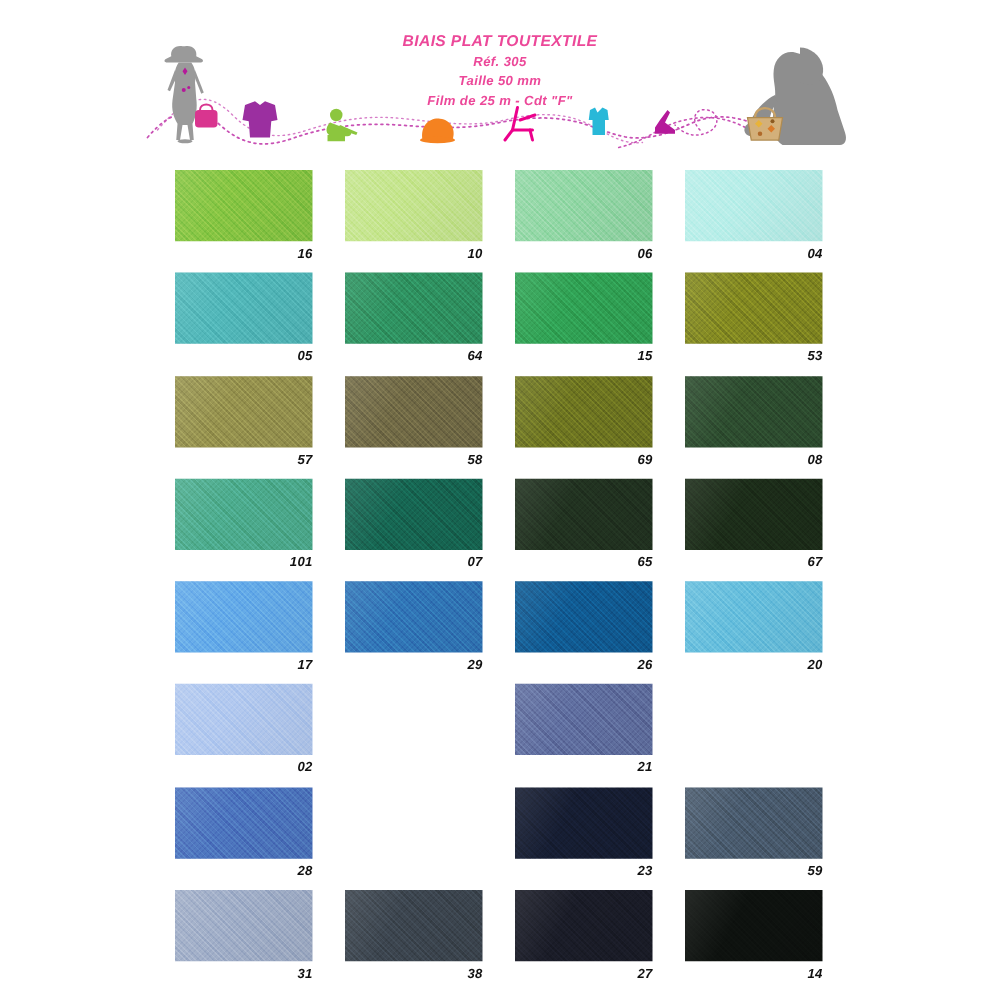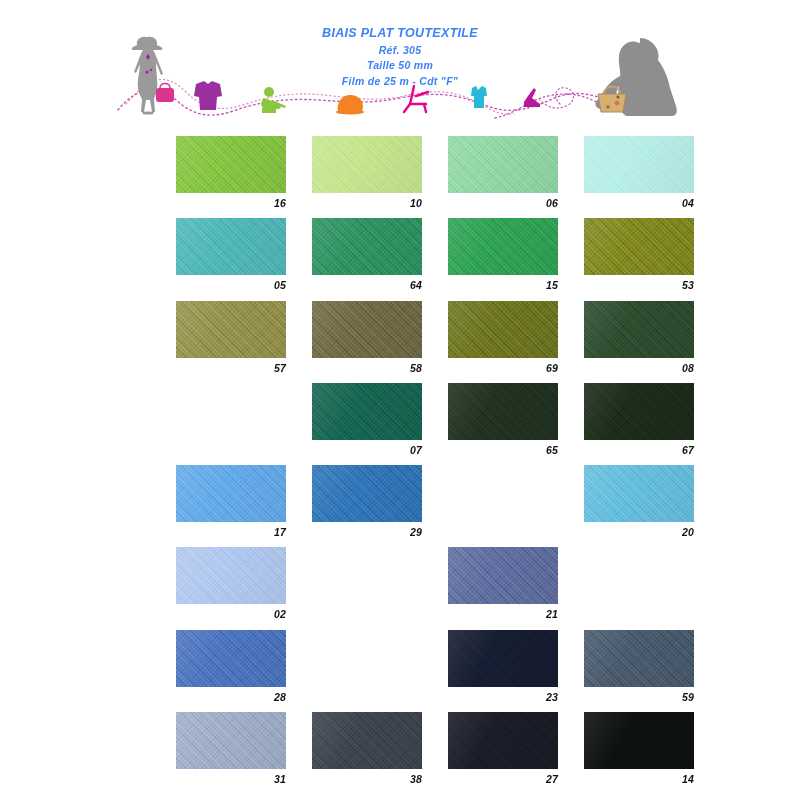--- a/index.html
+++ b/index.html
@@ -13,42 +13,41 @@
   #page{position:relative;width:800px;height:800px;}
 
   
   .header{
     position:absolute;top:24px;left:0;width:800px;
     text-align:center;
   }
   .header .line{
     font-style:italic;
     font-weight:bold;
-    color:#3b82f6;
+    color:#ec4899;
     letter-spacing:.3px;
     line-height:1.48;
   }
   .header .l1{font-size:12.5px;}
   .header .l2{font-size:10.5px;}
   .header .l3{font-size:10.5px;}
   .header .l4{font-size:10.5px;}
 
   
   .illus{position:absolute;top:0;left:0;width:800px;height:132px;pointer-events:none;}
 
   
   .grid{
     position:absolute;
     top:136px;left:140px;
     width:520px;
   }
   .row{
     position:relative;
     height:82.3px;
-    margin-left:36px;
   }
   .cell{
     position:absolute;
     top:0;
     width:110px;
   }
   .cell.c0{left:0px;}
   .cell.c1{left:136px;}
   .cell.c2{left:272px;}
   .cell.c3{left:408px;}
@@ -267,20 +266,27 @@
         </div>
         <div class="cell c3">
           <div class="chip" style="background: rgb(44, 74, 46);">
             <div class="weave"></div>
             <div class="sheen"></div>
           </div>
           <div class="label">08</div>
         </div>
       </div>
       <div class="row">
+        <div class="cell c0">
+          <div class="chip" style="background: rgb(74, 169, 138);">
+            <div class="weave"></div>
+            <div class="sheen"></div>
+          </div>
+          <div class="label">101</div>
+        </div>
         <div class="cell c1">
           <div class="chip" style="background: rgb(22, 98, 79);">
             <div class="weave"></div>
             <div class="sheen"></div>
           </div>
           <div class="label">07</div>
         </div>
         <div class="cell c2">
           <div class="chip" style="background: rgb(32, 48, 31);">
             <div class="weave"></div>
@@ -304,20 +310,27 @@
           </div>
           <div class="label">17</div>
         </div>
         <div class="cell c1">
           <div class="chip" style="background: rgb(47, 114, 181);">
             <div class="weave"></div>
             <div class="sheen"></div>
           </div>
           <div class="label">29</div>
         </div>
+        <div class="cell c2">
+          <div class="chip" style="background: rgb(16, 88, 143);">
+            <div class="weave"></div>
+            <div class="sheen"></div>
+          </div>
+          <div class="label">26</div>
+        </div>
         <div class="cell c3">
           <div class="chip" style="background: rgb(99, 188, 220);">
             <div class="weave"></div>
             <div class="sheen"></div>
           </div>
           <div class="label">20</div>
         </div>
       </div>
       <div class="row">
         <div class="cell c0">

